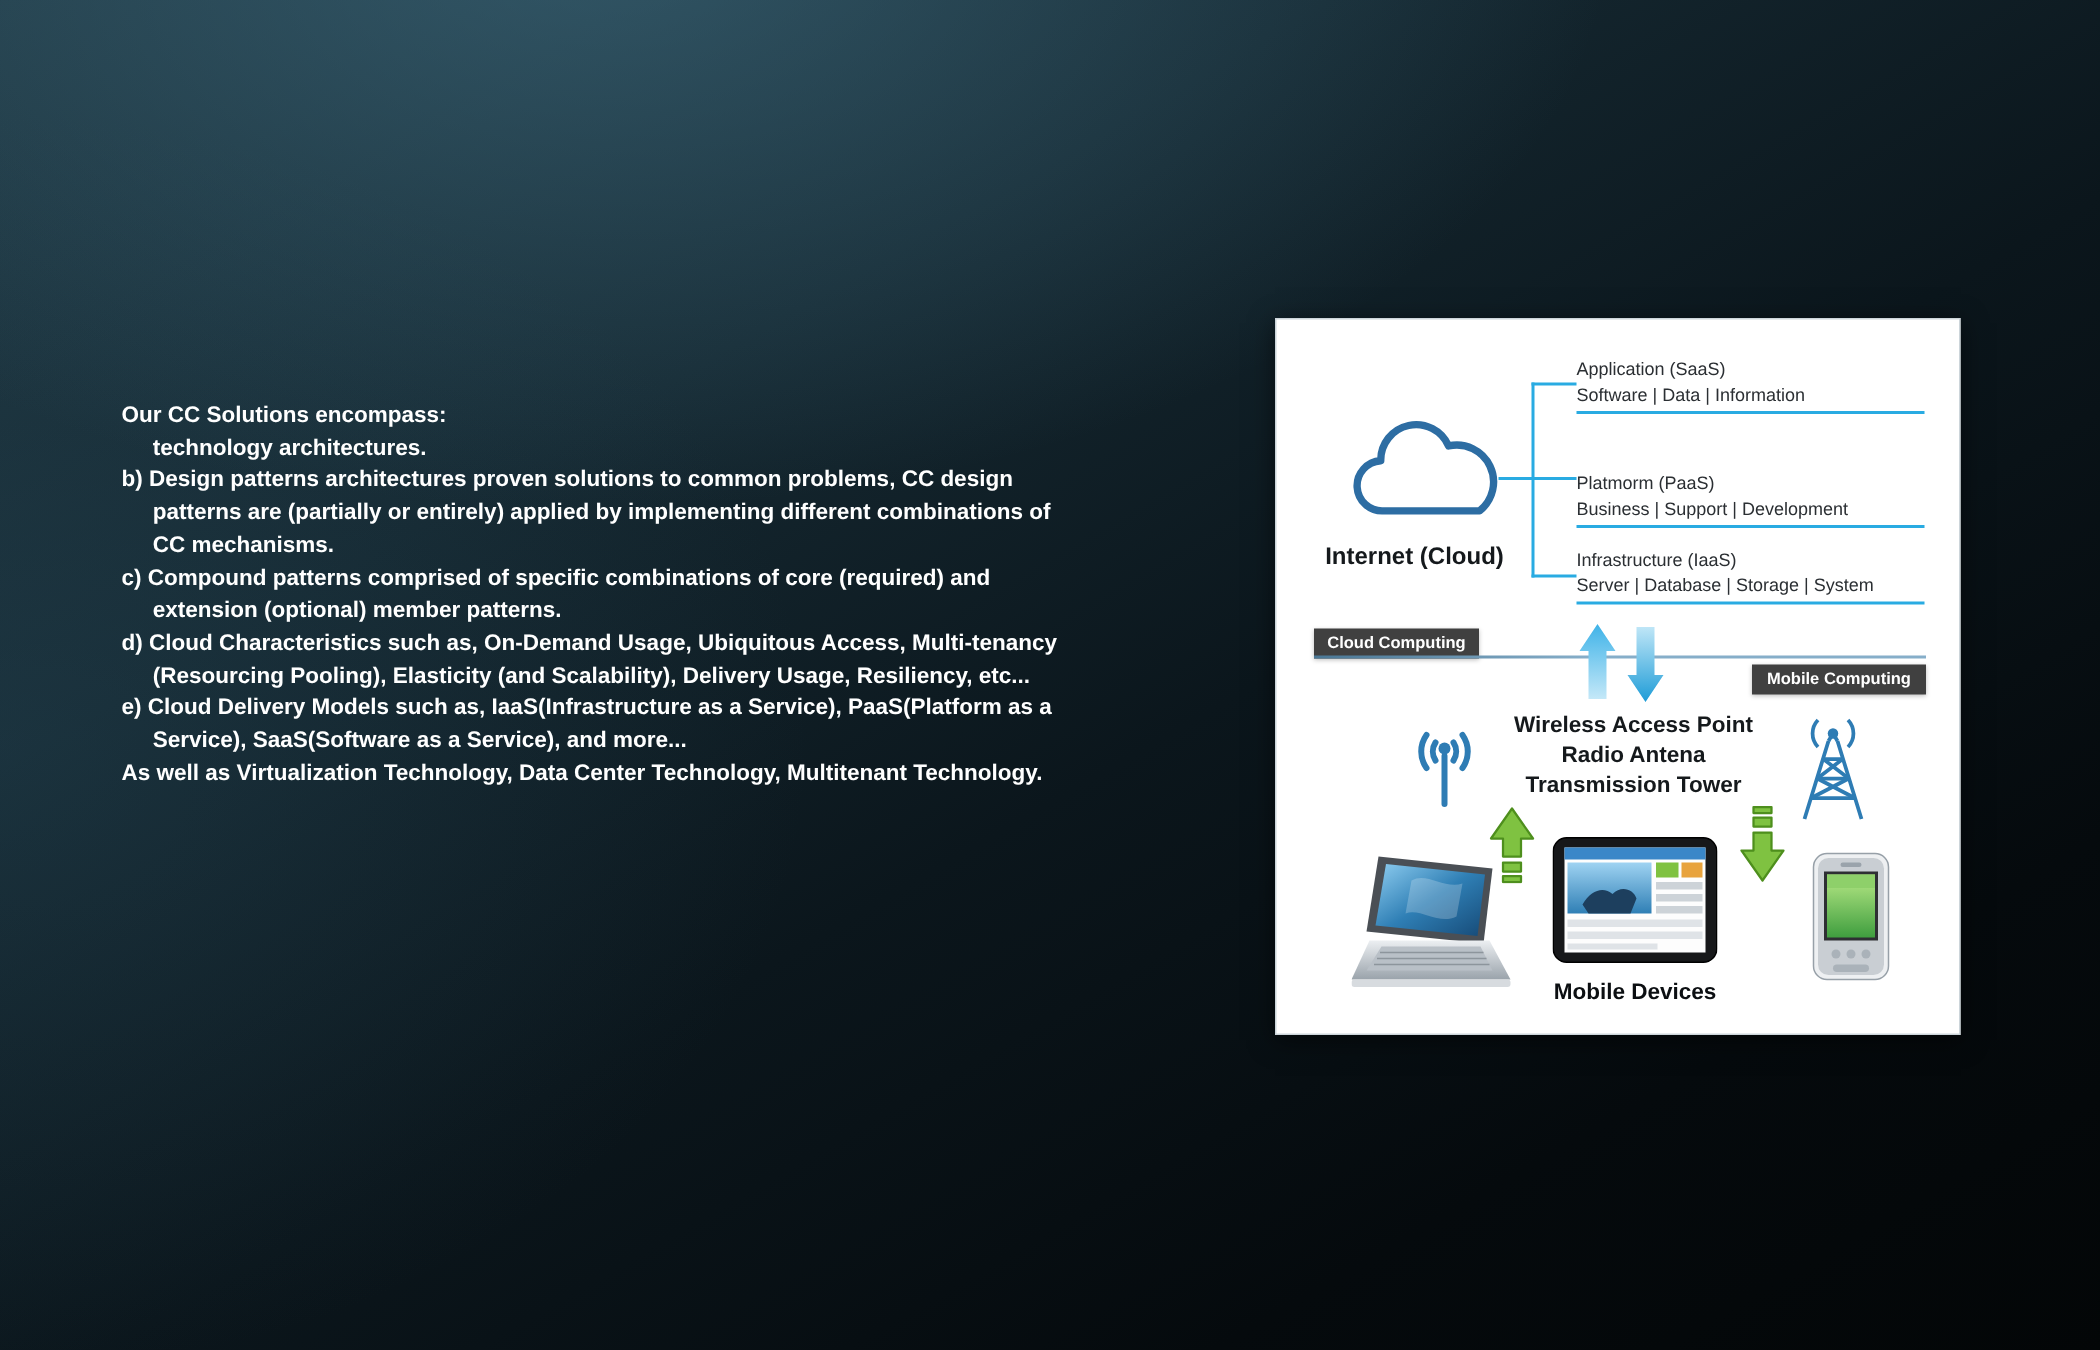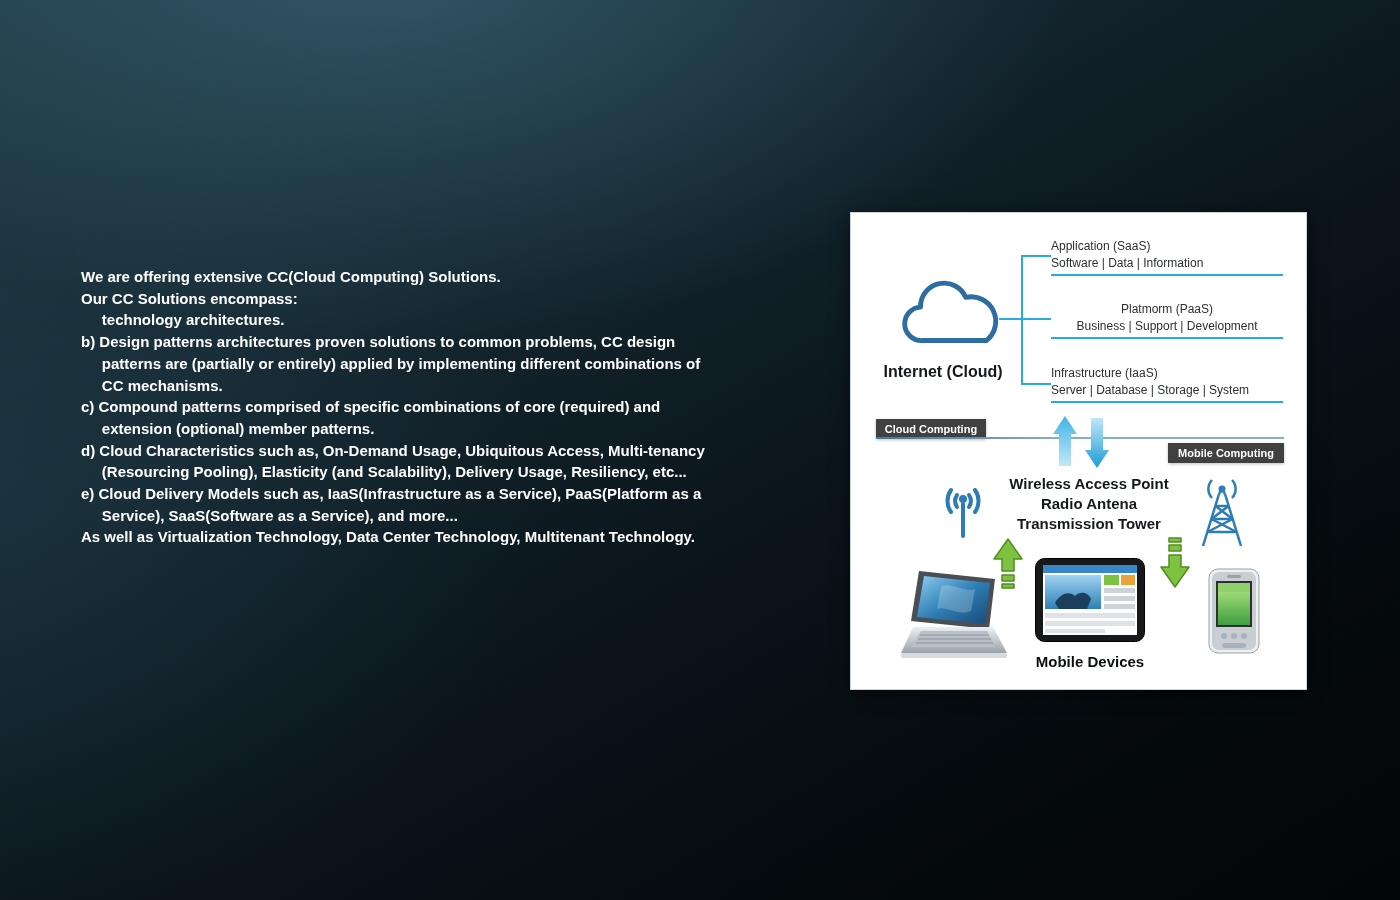--- a/index.html
+++ b/index.html
@@ -26,21 +26,21 @@
   .bluline{background:#29abe2;}
   .vline{left:170px;top:42px;width:2px;height:130px;}
   .stub-top{left:170px;top:42px;width:30px;height:2px;}
   .stub-mid{left:148px;top:105px;width:52px;height:2px;}
   .stub-bottom{left:170px;top:170px;width:30px;height:2px;}
 
   .branch{left:200px;width:232px;}
   .branch .bt{position:static;font-size:12px;line-height:14px;color:#2b2f33;}
   .branch .bs{position:static;font-size:12px;line-height:14px;color:#2b2f33;margin-top:3px;}
   .branch .bu{position:static;height:2px;background:#29abe2;margin-top:4px;}
-  .b0{top:26px;} .b1{top:89px;text-align:center;} .b2{top:153px;}
+  .b0{top:26px;} .b1{top:102px;} .b2{top:153px;}
 
   .badge{background:#404040;color:#fff;font-size:11px;font-weight:bold;text-align:center;
          height:20px;line-height:20px;box-shadow:0 1px 3px rgba(0,0,0,0.25);}
   .badge-cloud{left:25px;top:206px;width:110px;}
   .badge-mobile{left:317px;top:230px;width:116px;}
   .divider{left:25px;top:224px;width:408px;height:2px;background:linear-gradient(90deg,#4a7795,#86aec9 45%,#86aec9);}
 
   .sync-arrows{left:198px;top:199px;width:64px;height:60px;}
   .ap-text{left:118px;top:261px;width:240px;text-align:center;font-size:15px;line-height:20px;color:#15191c;font-weight:bold;}
   .ap-text div{position:static;}
@@ -50,21 +50,20 @@
   .green-down{left:308px;top:324px;width:32px;height:52px;}
   .laptop{left:50px;top:354px;width:110px;height:100px;}
   .tablet{left:184px;top:345px;width:110px;height:84px;}
   .phone{left:357px;top:355px;width:52px;height:86px;}
   .devices-label{left:139px;top:440px;width:200px;text-align:center;font-size:15px;font-weight:bold;color:#0c0f12;}
 </style>
 </head>
 <body>
 
 <div class="intro">
-  <div class="intro-line">We are offering extensive CC(Cloud Computing) Solutions.</div>
   <div class="intro-line">Our CC Solutions encompass:</div>
   <div class="intro-line">     technology architectures.</div>
   <div class="intro-line">b) Design patterns architectures proven solutions to common problems, CC design</div>
   <div class="intro-line">     patterns are (partially or entirely) applied by implementing different combinations of</div>
   <div class="intro-line">     CC mechanisms.</div>
   <div class="intro-line">c) Compound patterns comprised of specific combinations of core (required) and</div>
   <div class="intro-line">     extension (optional) member patterns.</div>
   <div class="intro-line">d) Cloud Characteristics such as, On-Demand Usage, Ubiquitous Access, Multi-tenancy</div>
   <div class="intro-line">     (Resourcing Pooling), Elasticity (and Scalability), Delivery Usage, Resiliency, etc...</div>
   <div class="intro-line">e) Cloud Delivery Models such as, IaaS(Infrastructure as a Service), PaaS(Platform as a</div>

